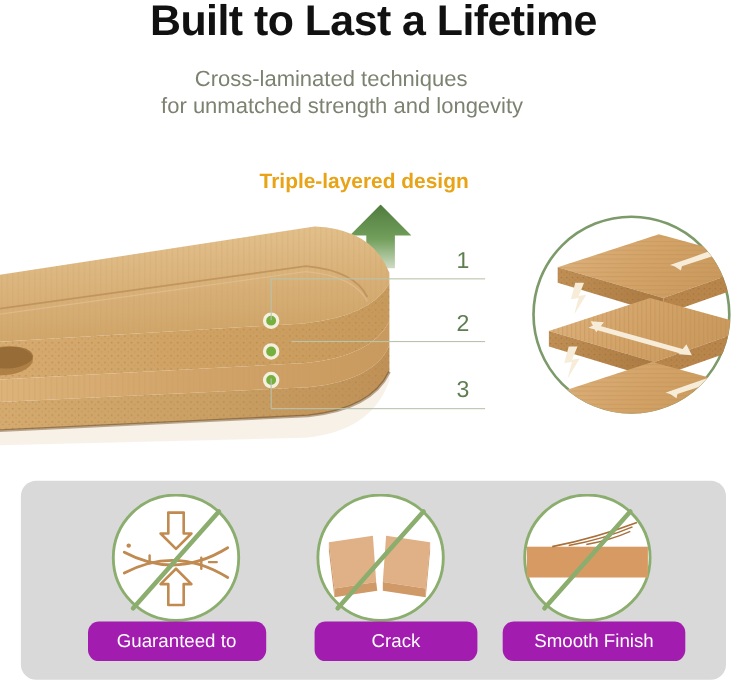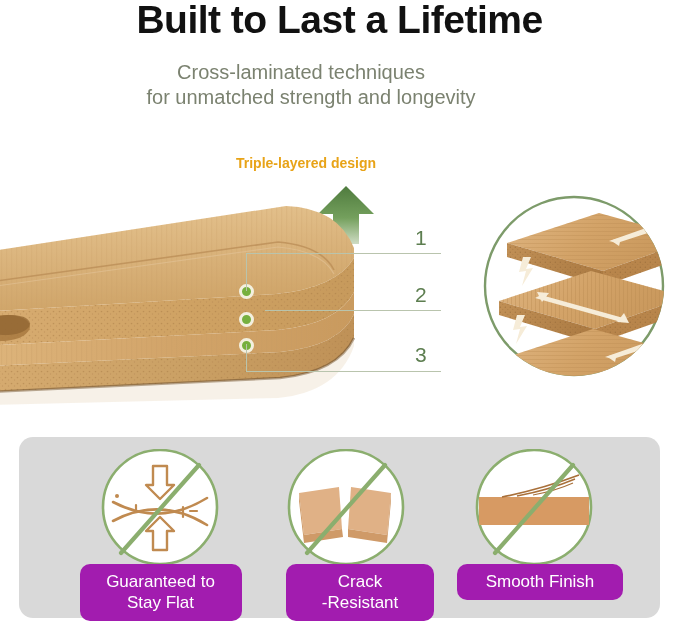--- a/index.html
+++ b/index.html
@@ -23,21 +23,21 @@
   .subtitle{
     position:absolute;left:0;top:60px;width:602px;
     text-align:center;font-size:20px;line-height:25px;
     color:#7b8270;font-family:"Liberation Sans", sans-serif;
   }
   .sub-l2{display:block;margin-left:20px;}
 
   
   .triple-label{
     position:absolute;left:236px;top:155px;
-    font-size:14px;font-weight:bold;color:#e8a317;
+    font-size:19px;font-weight:bold;color:#e8a317;
     white-space:nowrap;
   }
   .up-arrow{position:absolute;left:318px;top:186px;width:56px;height:58px;}
 
   
   .board{position:absolute;left:-14px;top:196px;width:400px;height:212px;}
 
   
   .callout-num{
     position:absolute;font-size:21px;color:#5d7e50;
@@ -275,21 +275,20 @@
       <circle cx="44" cy="47" r="2" fill="#c08a50"></circle>
 
       <path d="M80 17 L94 17 L94 36 L101 36 L87 50 L73 36 L80 36 Z" fill="none" stroke="#c08a50" stroke-width="2.4" stroke-linejoin="round"></path>
 
       <path d="M80 101 L94 101 L94 82 L101 82 L87 68 L73 82 L80 82 Z" fill="none" stroke="#c08a50" stroke-width="2.4" stroke-linejoin="round"></path>
 
       <path d="M126 16 L48 104" stroke="#8bae6e" stroke-width="4.2" stroke-linecap="round"></path>
     </svg>
     <div class="f-label">
       <span>Guaranteed to</span>
-      <span class="l2">Stay Flat</span>
     </div>
   </div>
 
   <div class="feature f2">
     <svg class="f-icon" viewBox="0 0 175 123">
       <ellipse cx="87" cy="58" rx="57" ry="57" fill="#ffffff" stroke="#8bae6e" stroke-width="2.6"></ellipse>
 
       <path d="M40 44 L80 38 L83 80 L45 86 Z" fill="#e0b186"></path>
       <path d="M40 44 L40 52 L45 94 L45 86 Z" fill="#cf9a68"></path>
       <path d="M45 86 L45 94 L84 88 L83 80 Z" fill="#cf9a68"></path>
@@ -297,21 +296,20 @@
       <path d="M92 38 L132 44 L128 86 L89 80 Z" fill="#e0b186"></path>
       <path d="M128 86 L128 94 L132 52 L132 44 Z" fill="#cf9a68"></path>
       <path d="M89 80 L89 88 L128 94 L128 86 Z" fill="#cf9a68"></path>
 
       <path d="M84 38 L88 48 L83 57 L89 66 L84 80 L88 88" fill="none" stroke="#ffffff" stroke-width="1.6"></path>
 
       <path d="M126 16 L48 104" stroke="#8bae6e" stroke-width="4.2" stroke-linecap="round"></path>
     </svg>
     <div class="f-label">
       <span>Crack</span>
-      <span class="l2">-Resistant</span>
     </div>
   </div>
 
   <div class="feature f3">
     <svg class="f-icon" viewBox="0 0 175 123">
       <ellipse cx="87" cy="58" rx="57" ry="57" fill="#ffffff" stroke="#8bae6e" stroke-width="2.6"></ellipse>
 
       <rect x="32" y="48" width="110" height="28" fill="#d79a63"></rect>
 
       <path d="M55 48 Q95 40 132 26" fill="none" stroke="#a9703a" stroke-width="1.7"></path>

